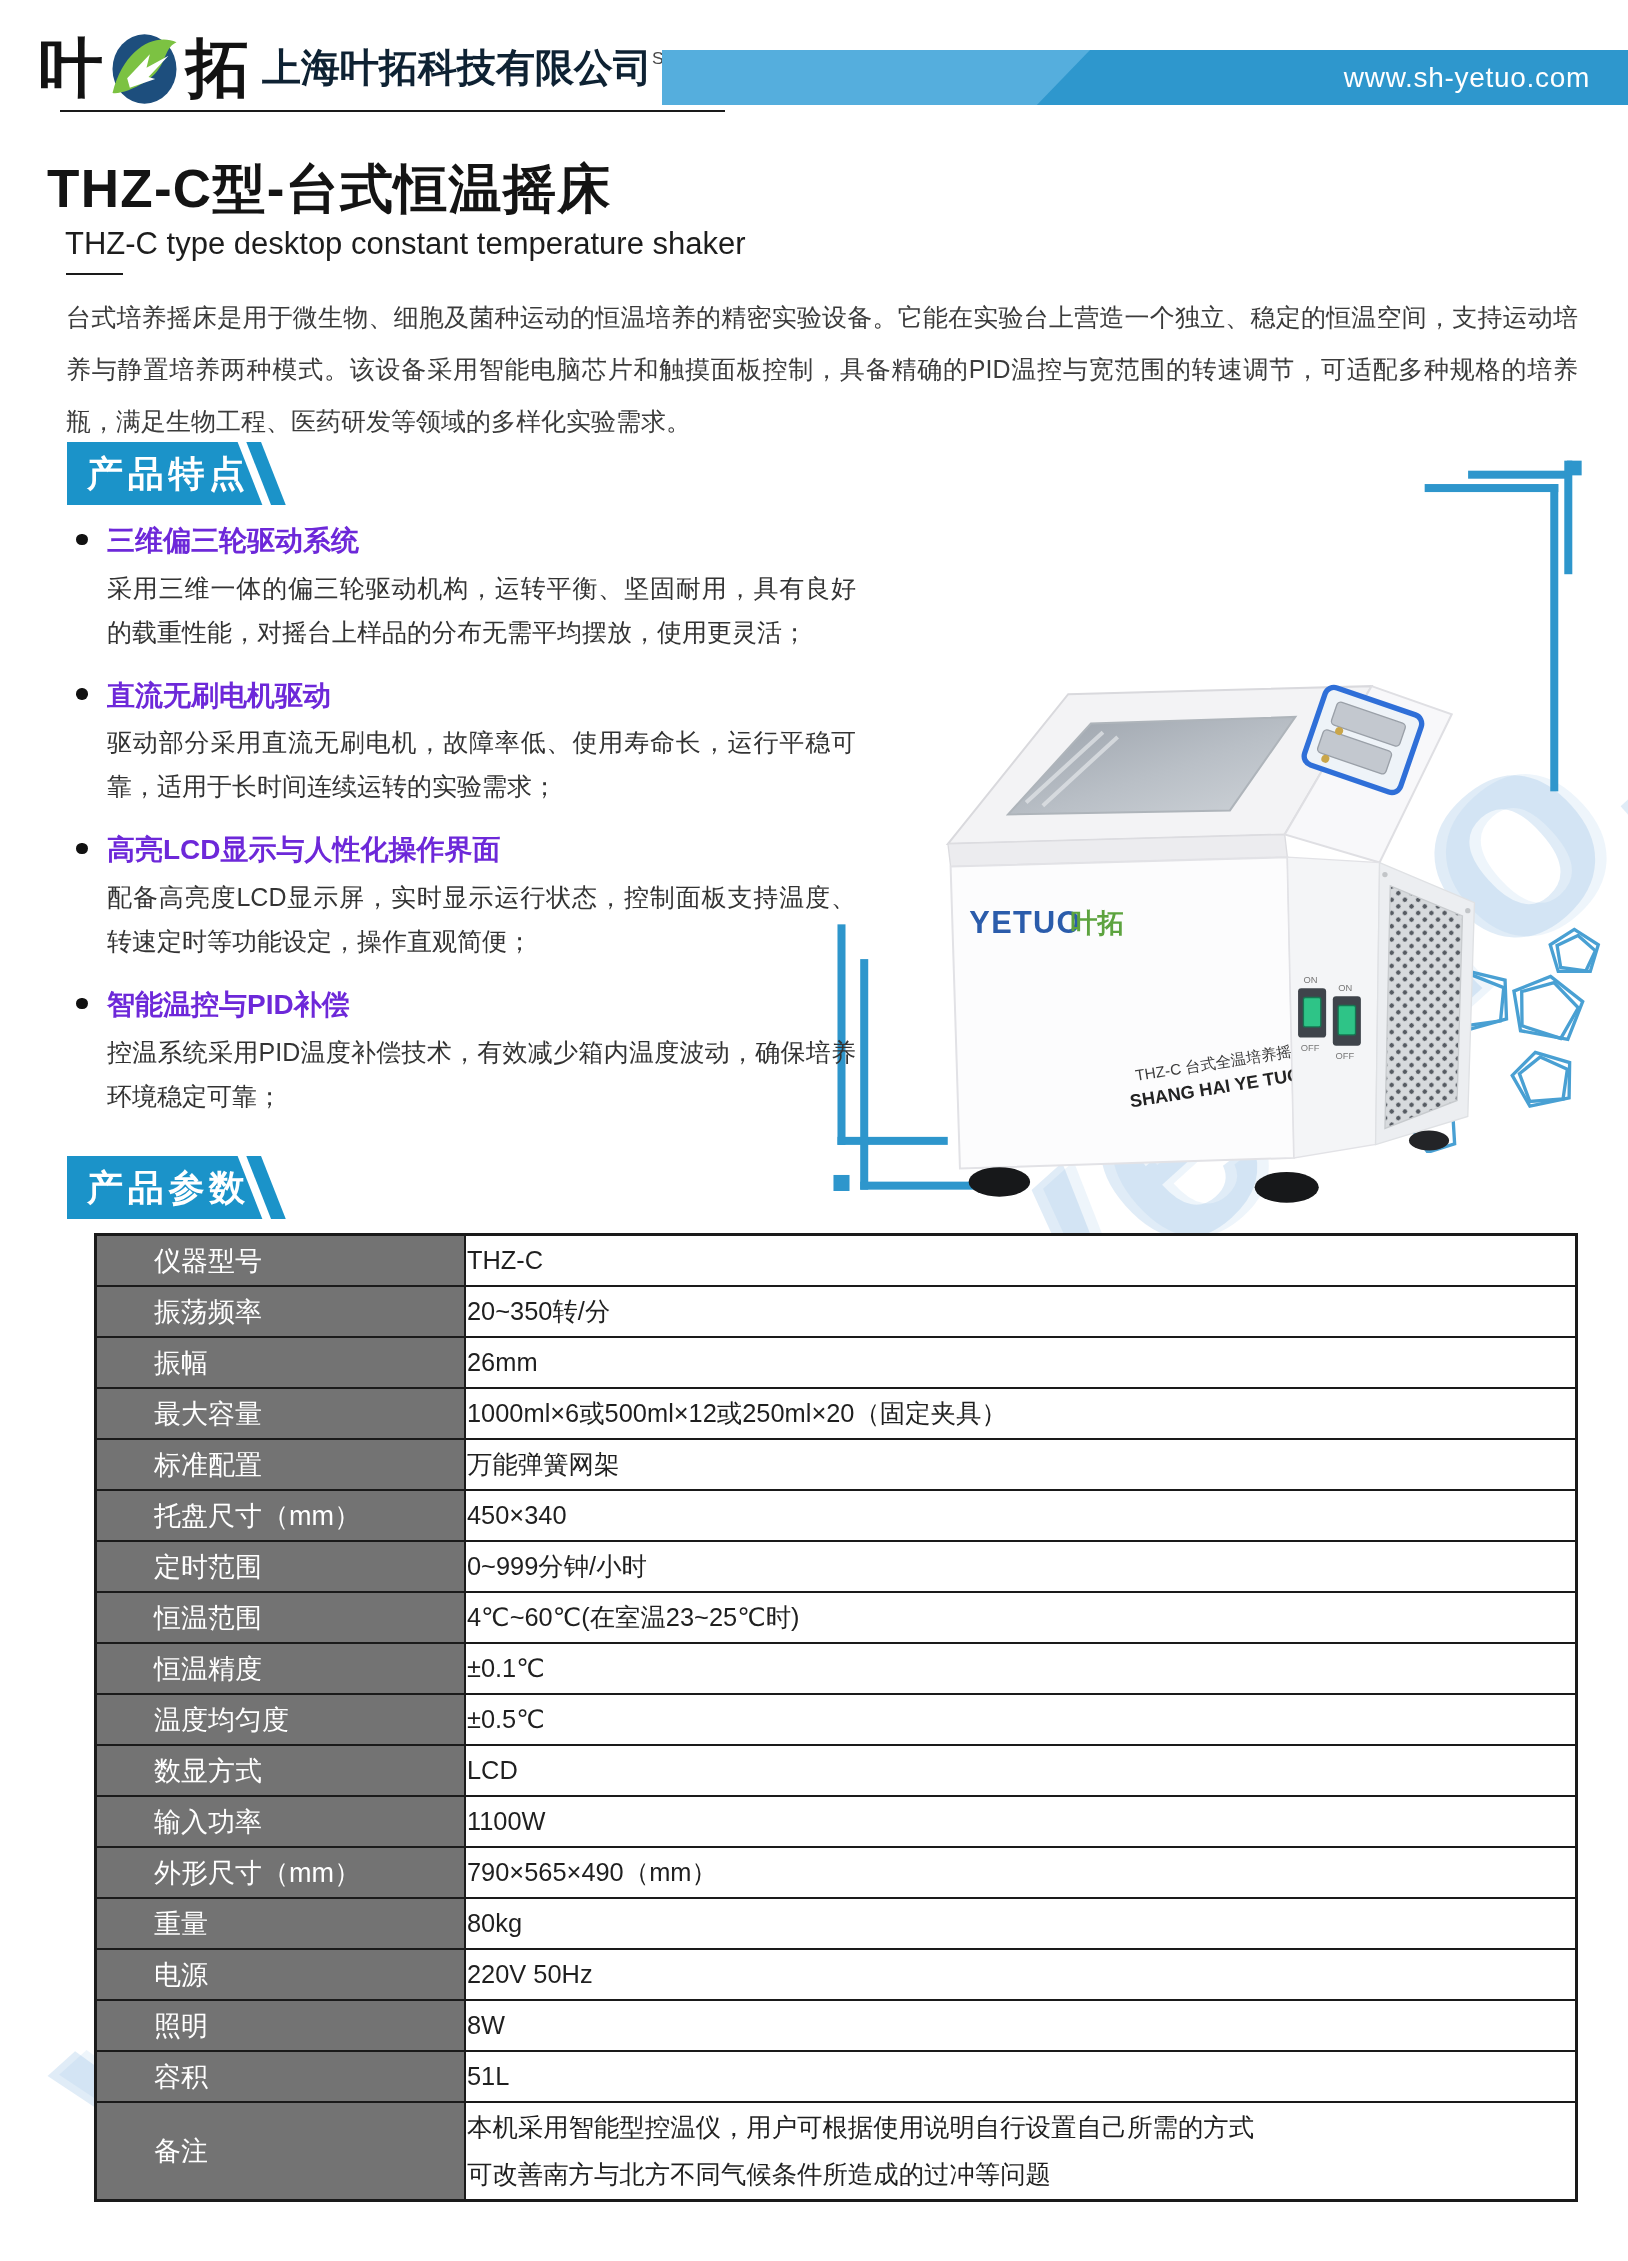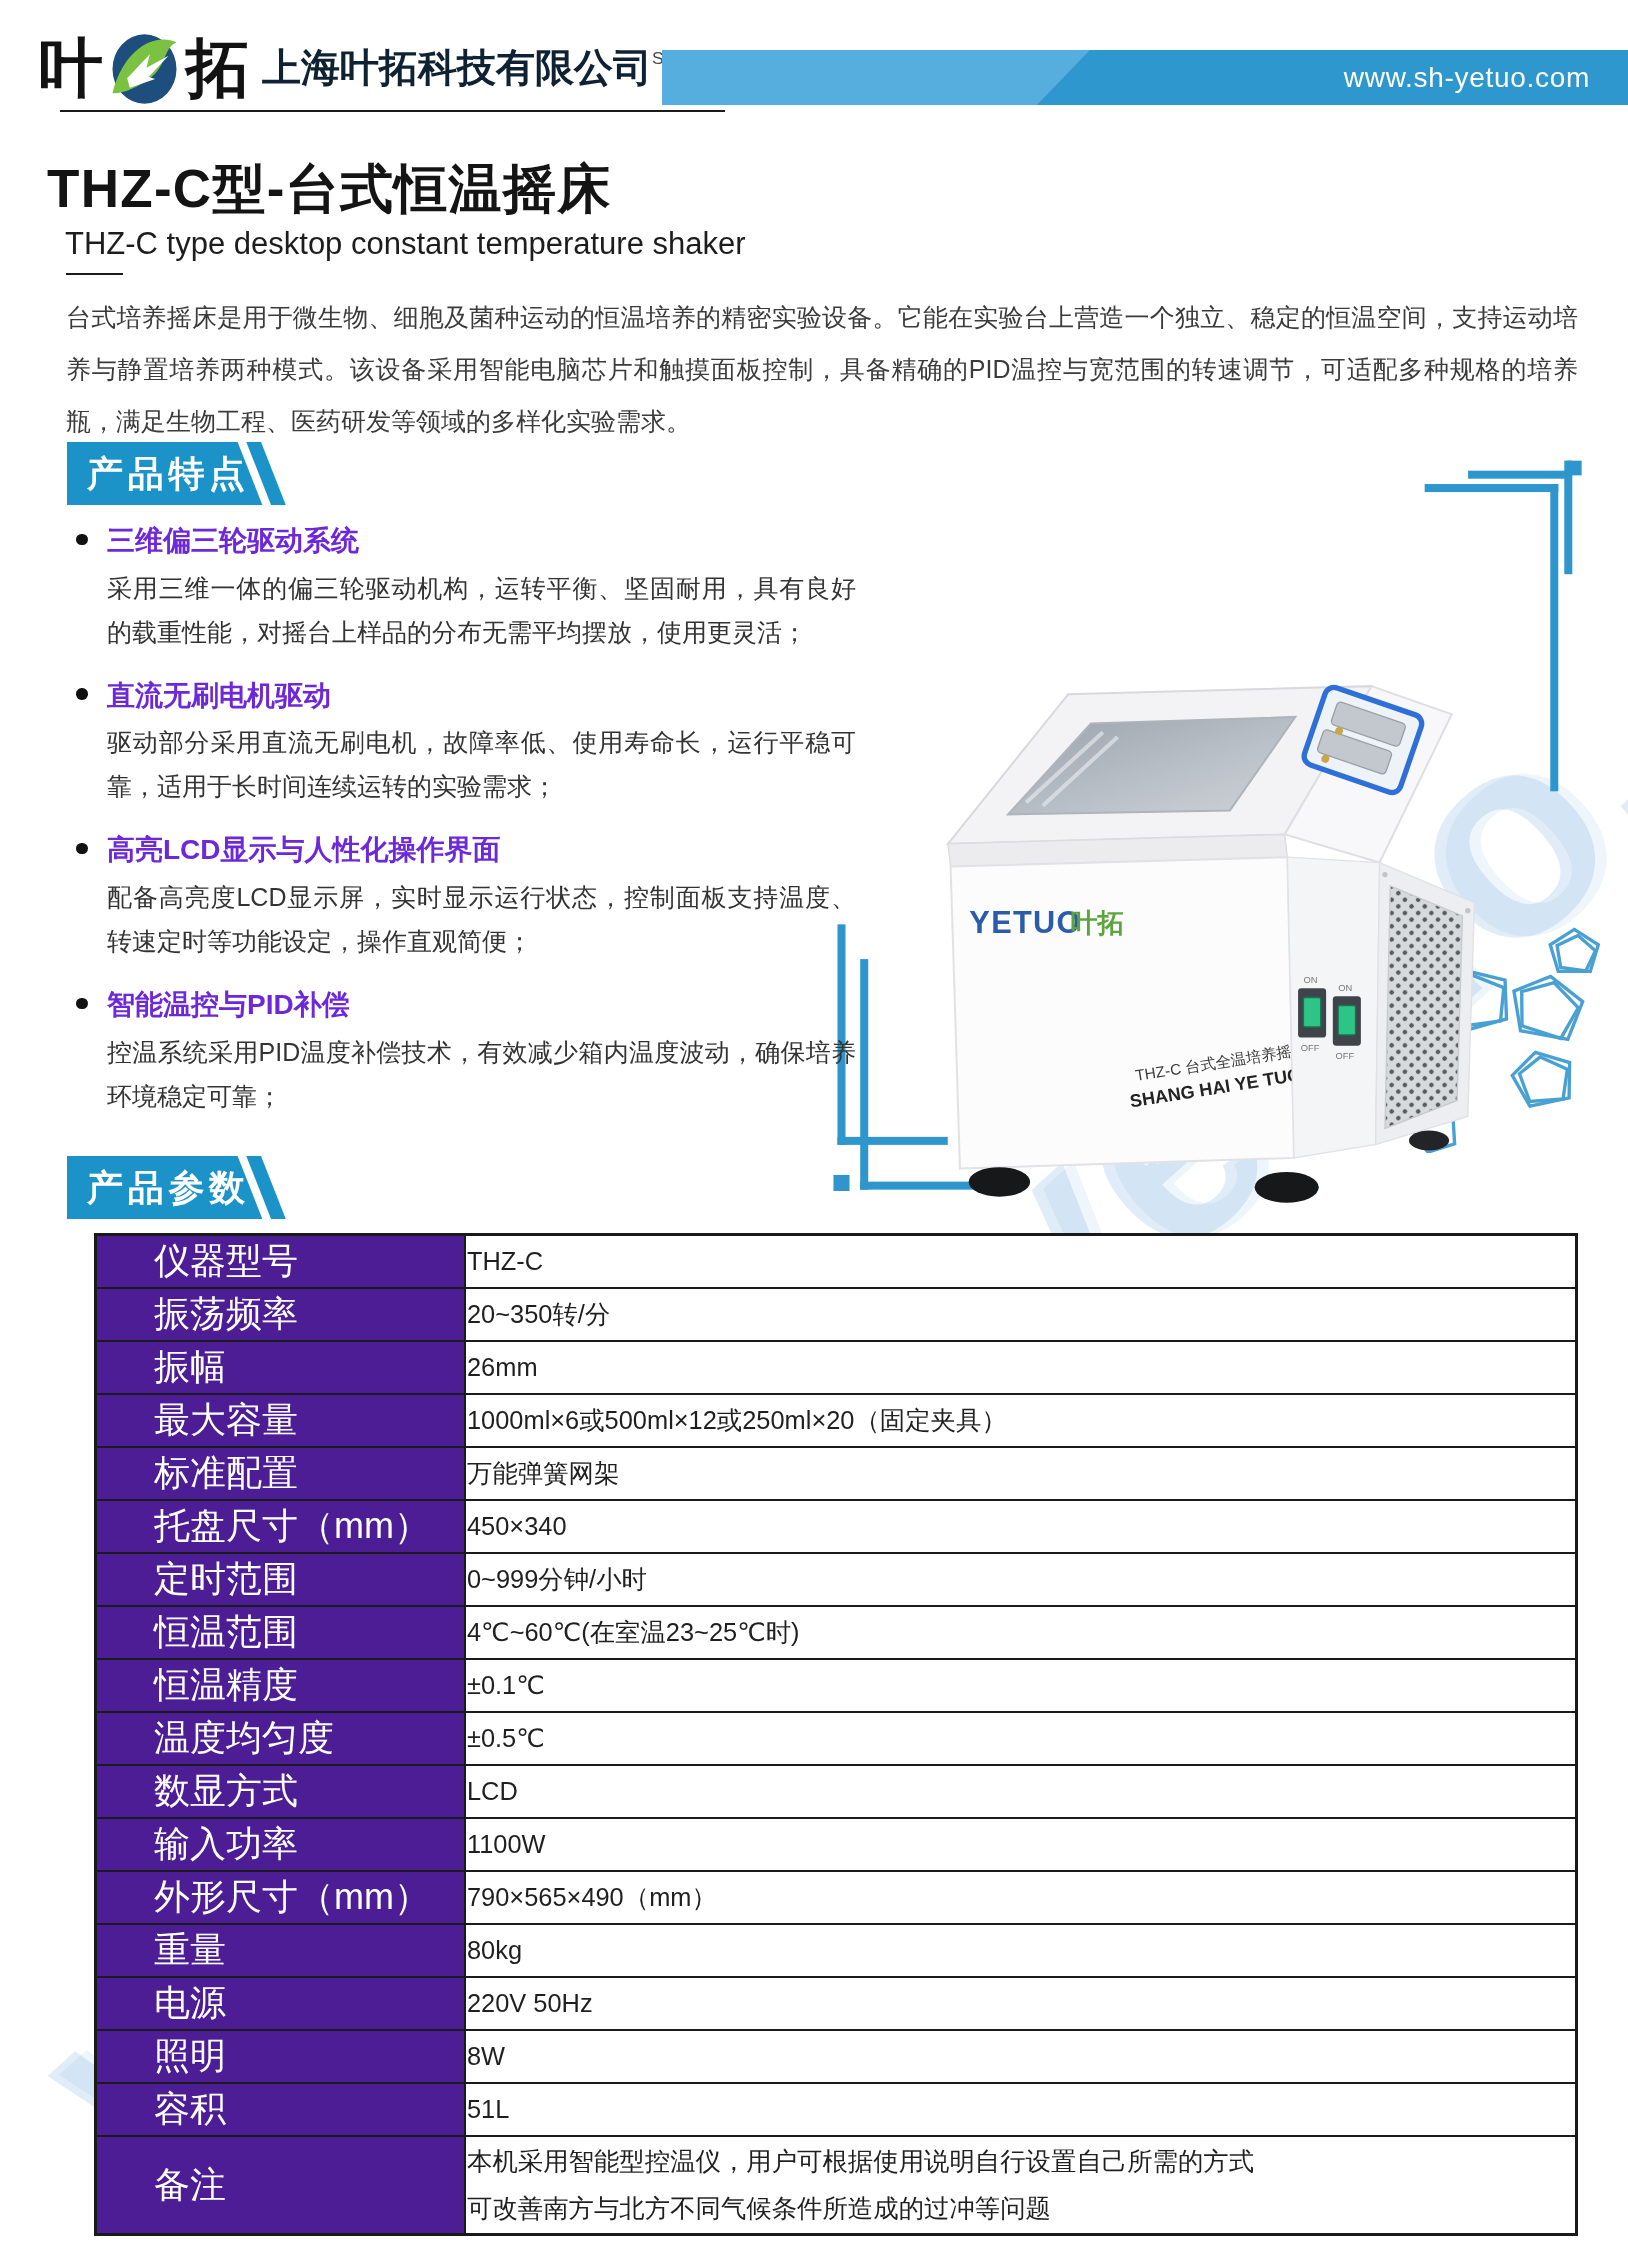--- a/index.html
+++ b/index.html
@@ -44,21 +44,21 @@
   .feature-title{font-size:28px;font-weight:700;color:#6d28d9;line-height:36px;margin-bottom:6.7px;}
   .feature-body{font-size:25px;color:#333333;line-height:44px;text-align:justify;}
   
   .deco{position:absolute;z-index:2;}
   
   .device{position:absolute;left:869px;top:622px;z-index:2;}
   
   .params-table{position:absolute;left:94px;top:1233px;width:1484px;border-collapse:collapse;z-index:3;
     border:3.3px solid #1a1a1a;}
   .params-table td{border:2.7px solid #1a1a1a;}
-  .p-label{width:309px;background:#4c1d95;color:#ffffff;font-size:36px;padding-left:57px;height:44px;}
+  .p-label{width:309px;background:#737373;color:#ffffff;font-size:27px;padding-left:57px;height:44px;}
   .p-value{font-size:25.4px;color:#1f1f1f;background:#ffffff;white-space:pre-line;line-height:1.85;}
 </style>
 </head>
 <body>
 
 <div class="page">
 
   <div class="watermark">www.sh-yetuo.com</div>
 
   <div class="logo-block">

